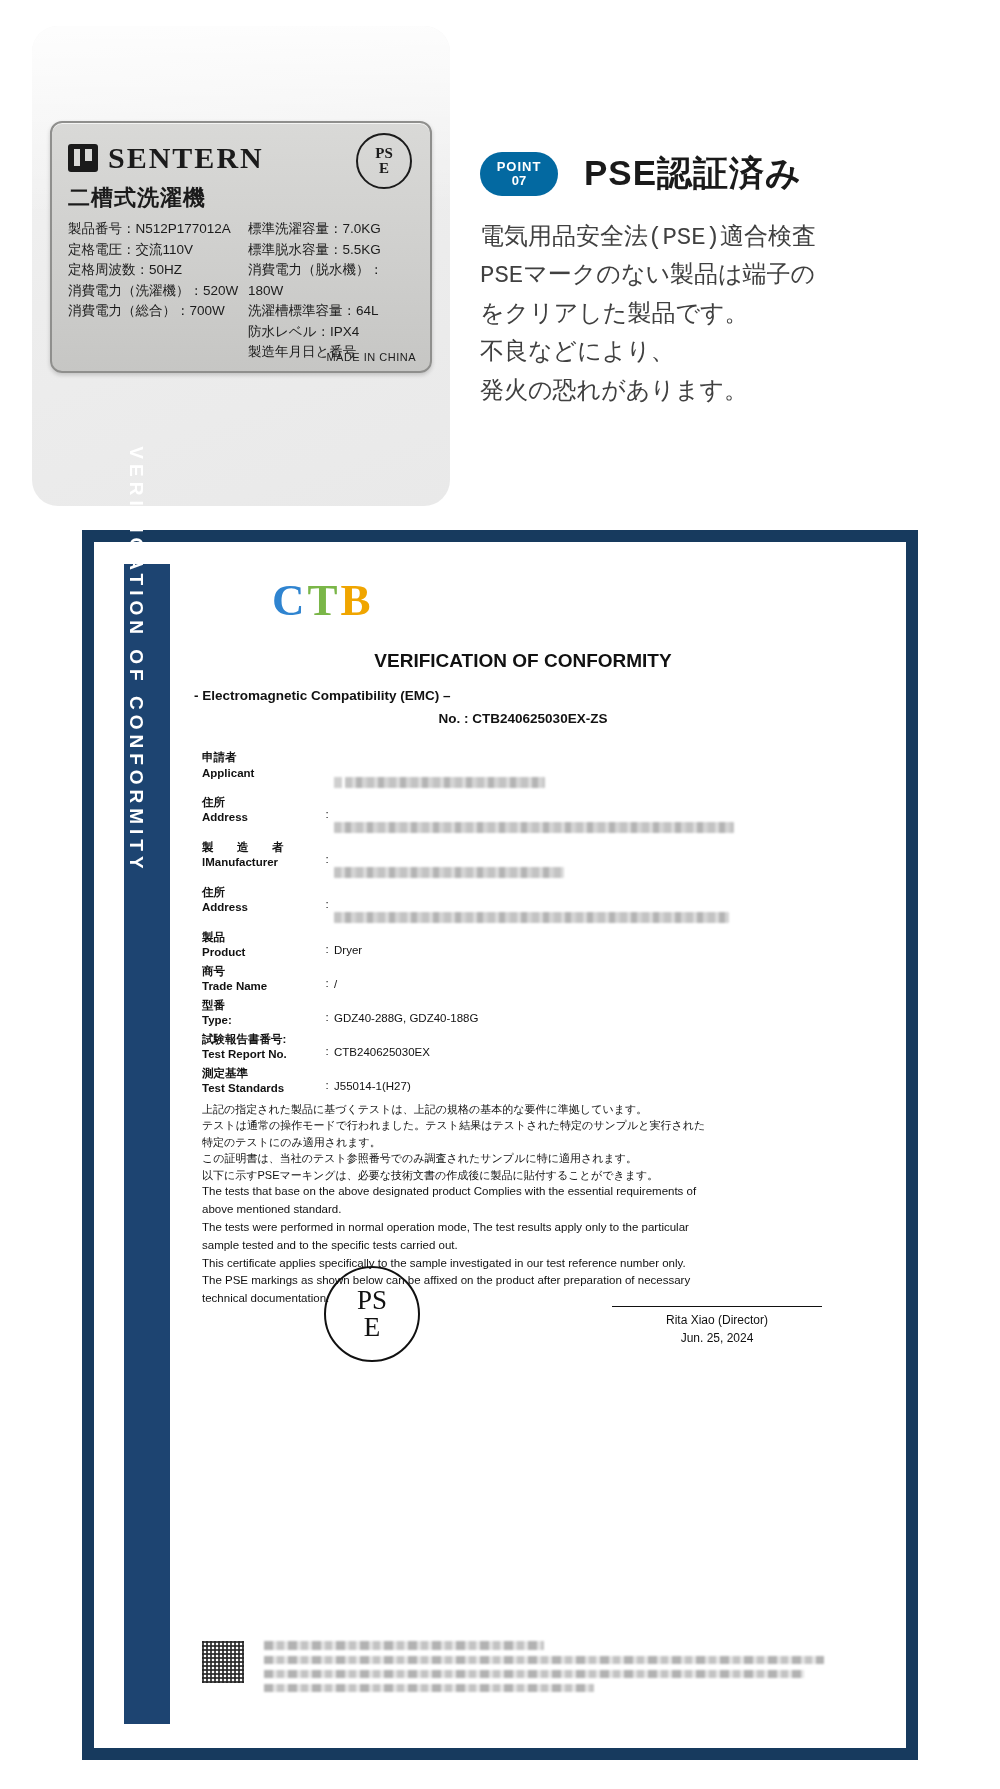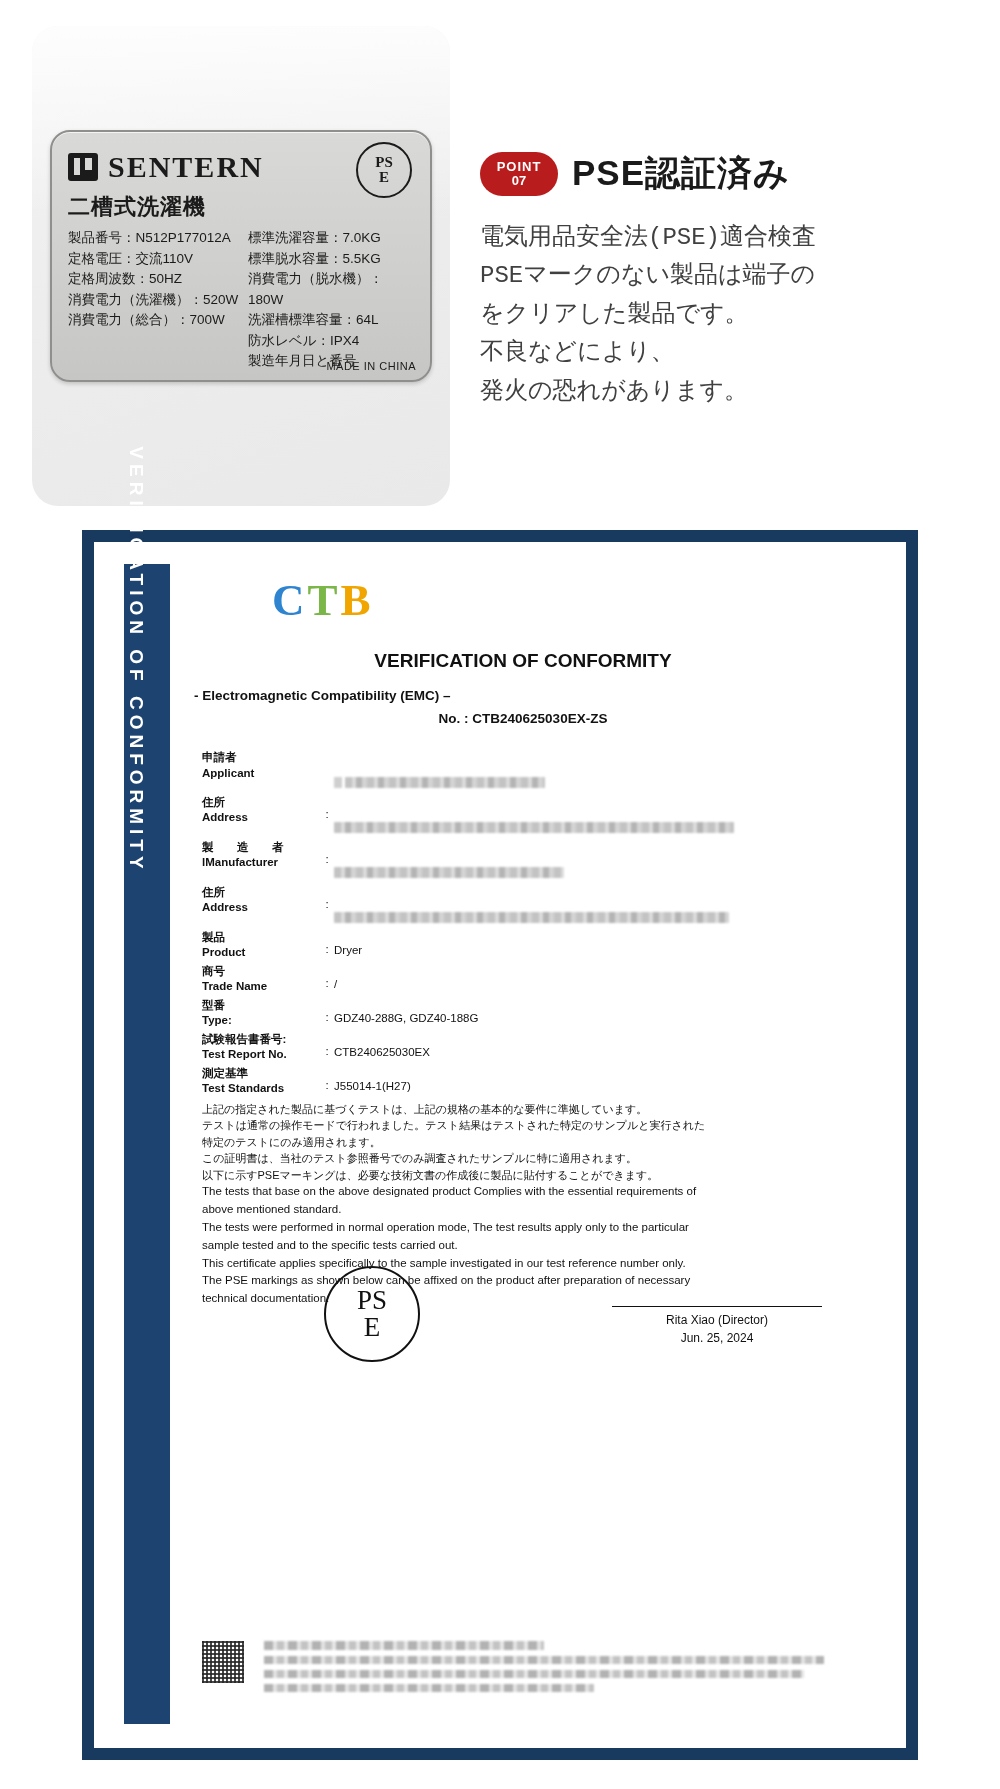--- a/index.html
+++ b/index.html
@@ -38,26 +38,26 @@
     left: 0; top: 0;
     width: 418px; height: 190px;
     background: linear-gradient(180deg, rgba(255,255,255,0.85), rgba(255,255,255,0));
     border-radius: 26px 26px 0 0;
   }
 
   
   .rating-plate {
     position: absolute;
     left: 18px;
-    top: 104px;
+    top: 95px;
     width: 382px;
     height: 252px;
     background: linear-gradient(180deg, #d9d9d7 0%, #cfcfcd 55%, #c6c6c4 100%);
     border: 2px solid #8f8f8d;
-    border-radius: 20px;
+    border-radius: 12px;
     box-shadow: inset 0 1px 0 rgba(255,255,255,0.7), 0 2px 4px rgba(0,0,0,0.18);
     padding: 16px;
     box-sizing: border-box;
   }
   .plate-inner {
     position: absolute;
     inset: 0;
     padding: 12px 16px 8px 16px;
     box-sizing: border-box;
     color: #1b1b1b;
@@ -146,36 +146,37 @@
   }
   .point-head {
     display: flex;
     align-items: center;
     gap: 14px;
   }
   .point-badge {
     width: 78px;
     height: 44px;
     border-radius: 22px;
-    background: #b91c1c;
+    background: #0369a1;
     color: #fff;
     display: flex;
     flex-direction: column;
     align-items: center;
     justify-content: center;
     line-height: 1.05;
     flex: none;
   }
   .point-badge .p-word { font-size: 13px; font-weight: bold; letter-spacing: 1px; }
   .point-badge .p-num { font-size: 13px; font-weight: bold; }
   .point-title {
     font-size: 35px;
     font-weight: bold;
     letter-spacing: 1px;
     color: #1a1a1a;
+    margin-left: 12px;
   }
   .point-body {
     margin-top: 22px;
     font-size: 24px;
     line-height: 1.6;
     color: #404040;
     font-family: Liberation Mono, monospace;
   }
   .point-body div { white-space: nowrap; }
 

